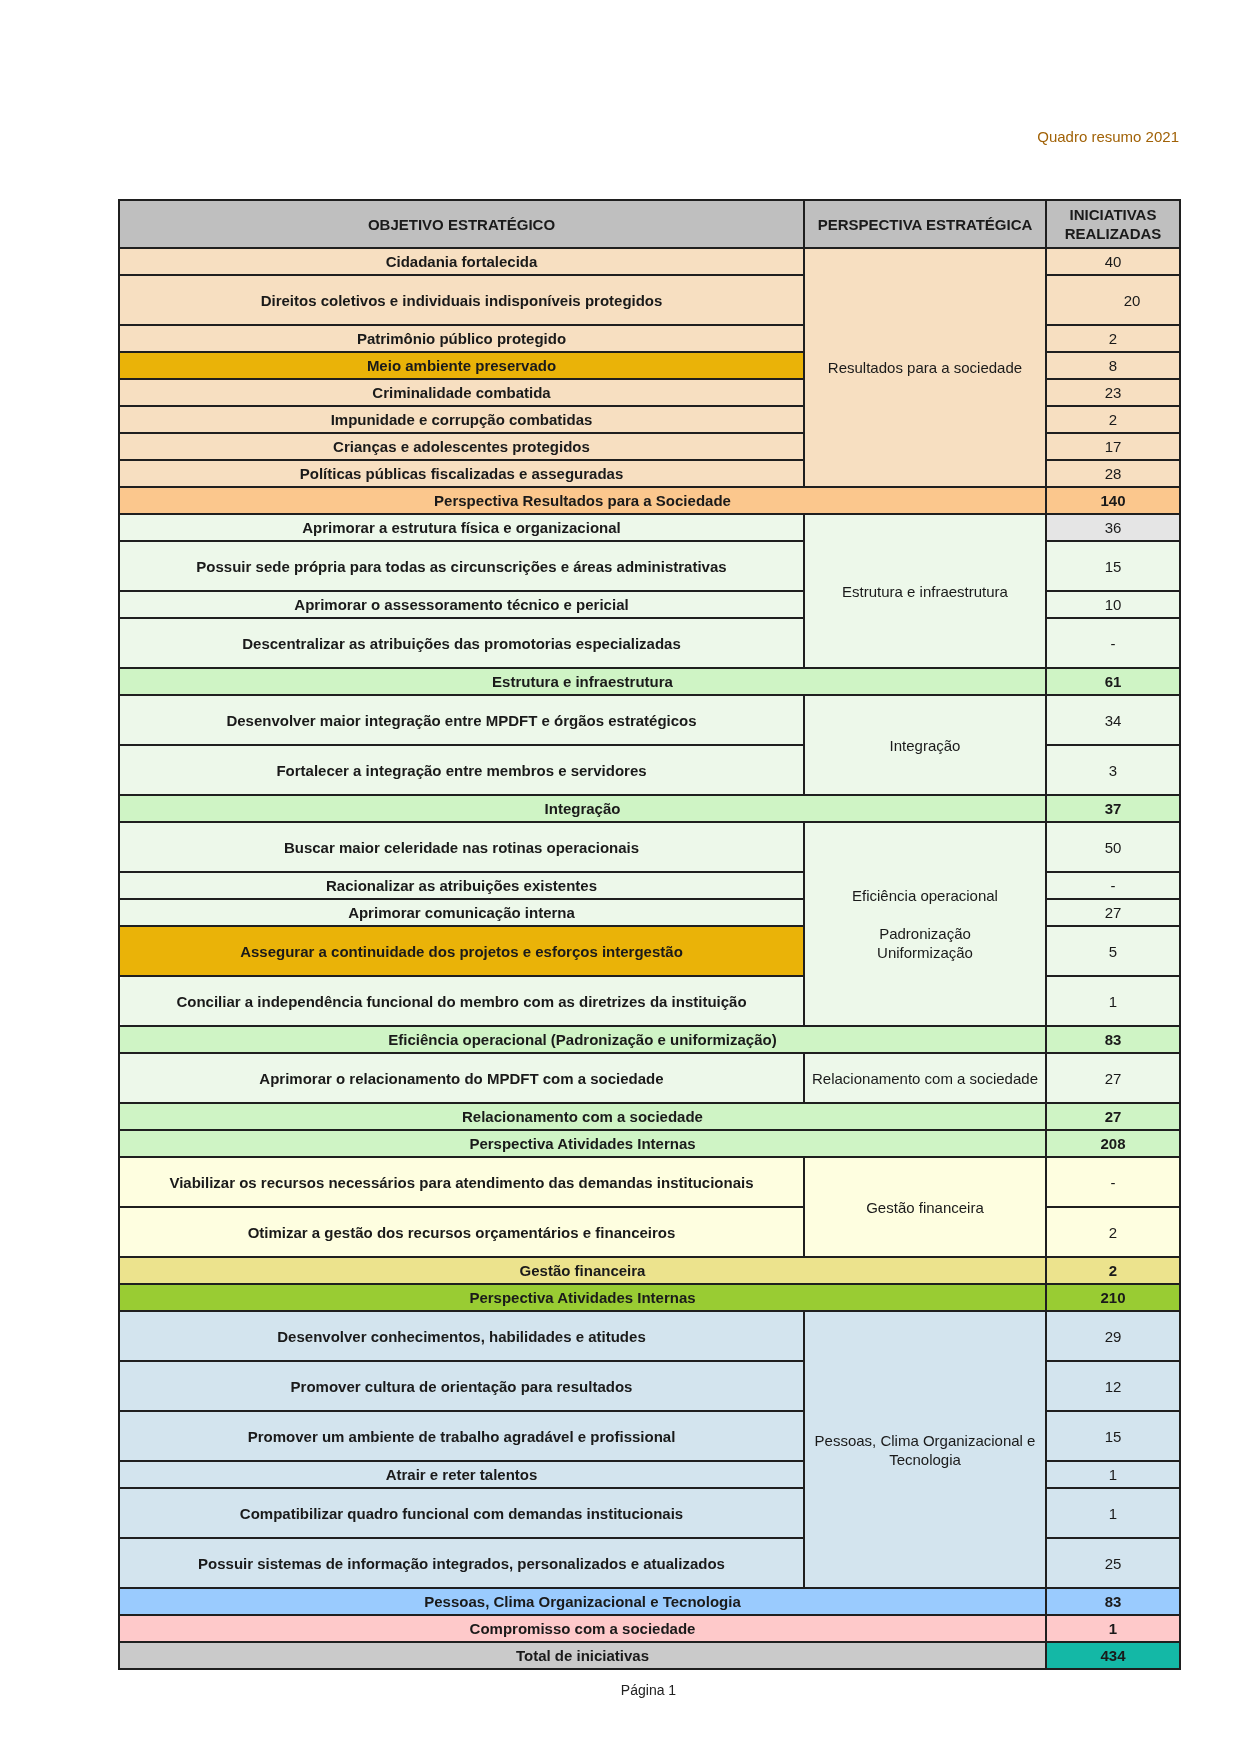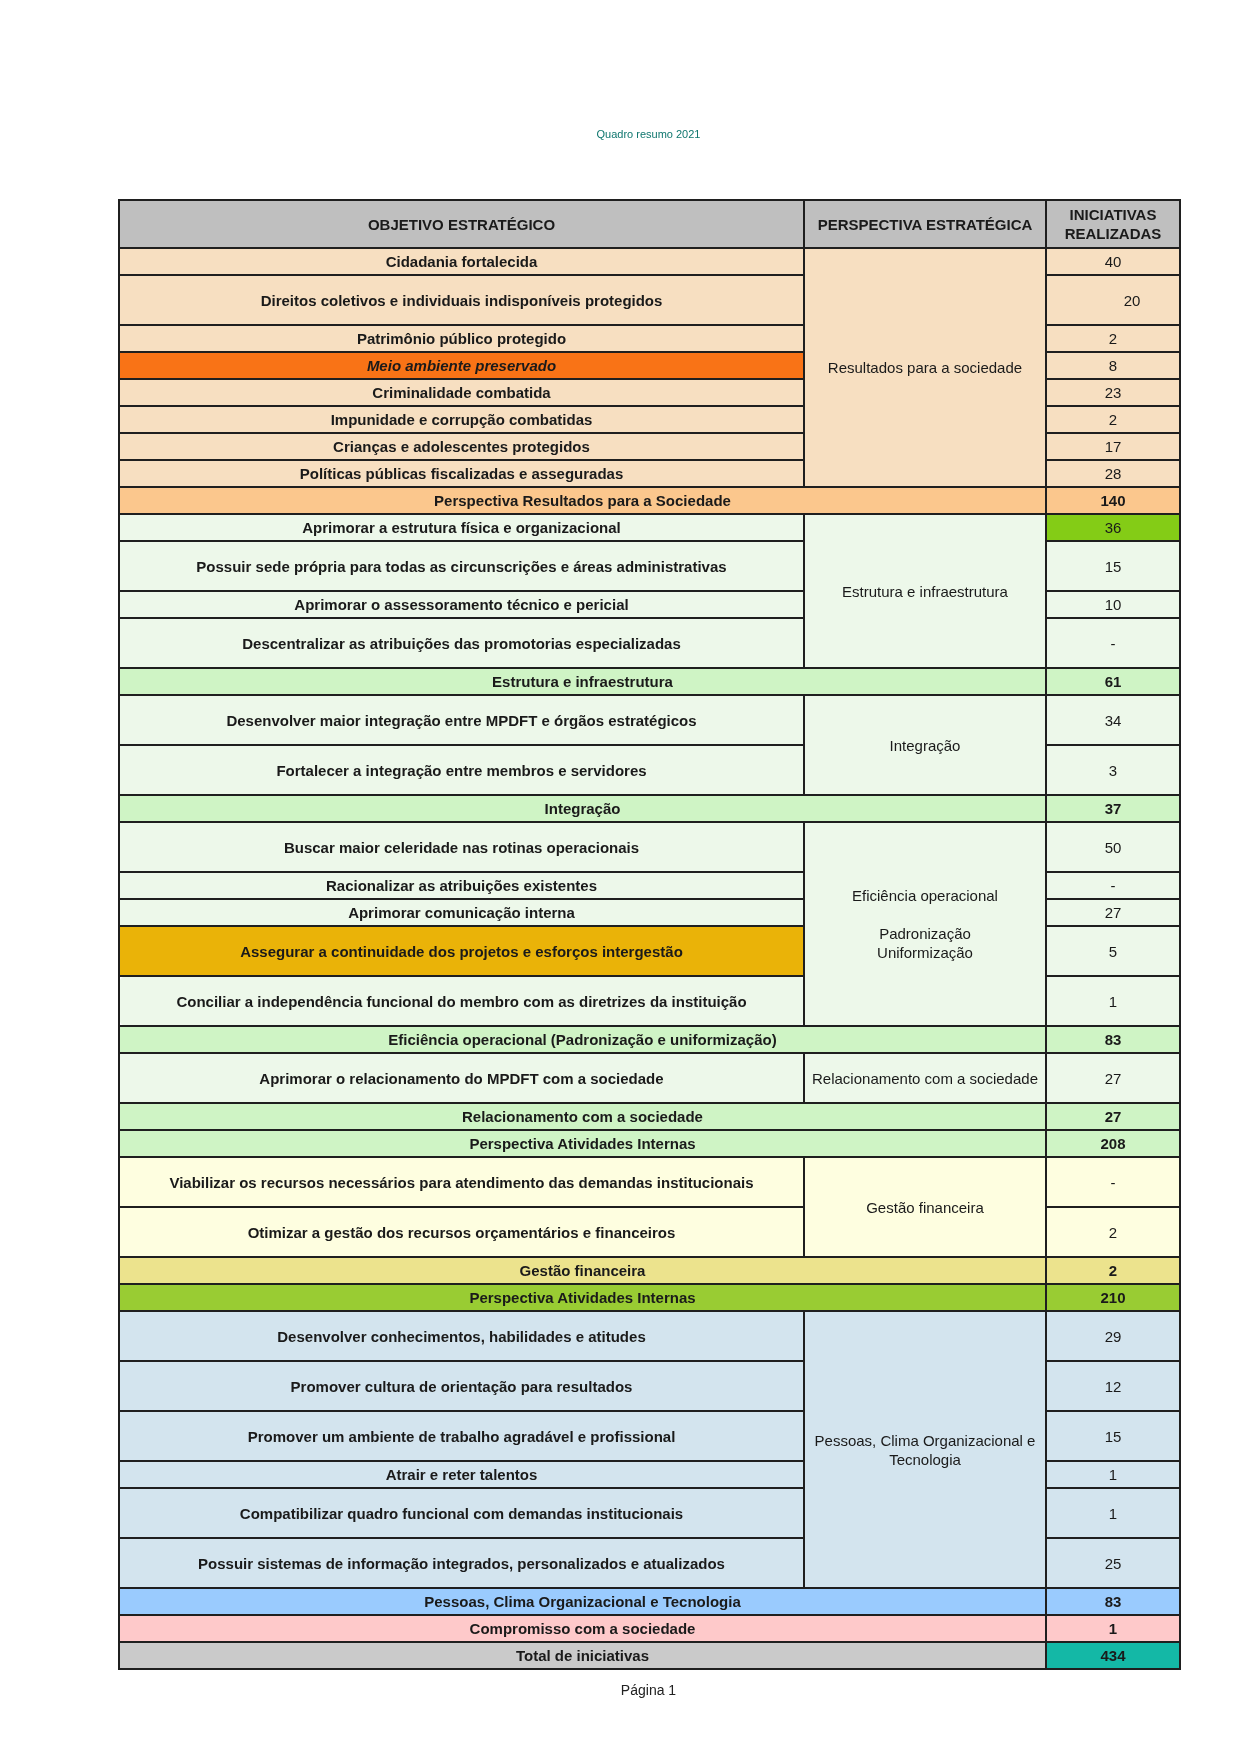--- a/index.html
+++ b/index.html
@@ -2,21 +2,21 @@
 <html lang="pt"><head>
 <meta charset="utf-8">
 <style>
   html,body { margin:0; padding:0; background:#ffffff; }
   .page {
     position:relative; width:1241px; height:1754px; background:#ffffff;
     font-family:"Liberation Sans", sans-serif; color:#1a1a1a;
   }
   .doc-title {
     position:absolute; top:128px; left:118px; width:1061px;
-    text-align:center; font-size:11px; color:#0f766e;
+    text-align:right; font-size:15px; color:#a16207;
   }
   table.quadro {
     position:absolute; top:199px; left:118px; width:1061px;
     border-collapse:collapse; table-layout:fixed;
     font-size:15px;
   }
   table.quadro col.c1 { width:685px; }
   table.quadro col.c2 { width:242px; }
   table.quadro col.c3 { width:134px; }
   table.quadro th, table.quadro td {
@@ -65,21 +65,21 @@
         </tr>
         <tr class="row-tall">
           <td class="obj" style="background: rgb(247, 223, 193);">Direitos coletivos e individuais indisponíveis protegidos</td>
           <td class="val" style="background: rgb(247, 223, 193); padding-left: 44px;">20</td>
         </tr>
         <tr class="row-short">
           <td class="obj" style="background: rgb(247, 223, 193);">Patrimônio público protegido</td>
           <td class="val" style="background: rgb(247, 223, 193);">2</td>
         </tr>
         <tr class="row-short">
-          <td class="obj" style="background: #f97316; font-style: italic;">Meio ambiente preservado</td>
+          <td class="obj" style="background: #eab308;">Meio ambiente preservado</td>
           <td class="val" style="background: rgb(247, 223, 193);">8</td>
         </tr>
         <tr class="row-short">
           <td class="obj" style="background: rgb(247, 223, 193); margin-left: 31px;">Criminalidade combatida</td>
           <td class="val" style="background: rgb(247, 223, 193);">23</td>
         </tr>
         <tr class="row-short">
           <td class="obj" style="background: rgb(247, 223, 193);">Impunidade e corrupção combatidas</td>
           <td class="val" style="background: rgb(247, 223, 193);">2</td>
         </tr>
@@ -91,21 +91,21 @@
           <td class="obj" style="background: rgb(247, 223, 193);">Políticas públicas fiscalizadas e asseguradas</td>
           <td class="val" style="background: rgb(247, 223, 193);">28</td>
         </tr>
         <tr class="row-sum">
           <td class="sum-label" colspan="2" style="background: rgb(251, 199, 141);">Perspectiva Resultados para a Sociedade</td>
           <td class="sum-val" style="background: rgb(251, 199, 141);">140</td>
         </tr>
         <tr class="row-short">
           <td class="obj" style="background: rgb(237, 248, 234);">Aprimorar a estrutura física e organizacional</td>
           <td class="persp" rowspan="4" style="background: rgb(237, 248, 234);">Estrutura e infraestrutura</td>
-          <td class="val" style="background: #84cc16;">36</td>
+          <td class="val" style="background: #e5e5e5;">36</td>
         </tr>
         <tr class="row-tall">
           <td class="obj" style="background: rgb(237, 248, 234);">Possuir sede própria para todas as circunscrições e áreas administrativas</td>
           <td class="val" style="background: rgb(237, 248, 234);">15</td>
         </tr>
         <tr class="row-short">
           <td class="obj" style="background: rgb(237, 248, 234);">Aprimorar o assessoramento técnico e pericial</td>
           <td class="val" style="background: rgb(237, 248, 234);">10</td>
         </tr>
         <tr class="row-tall">

